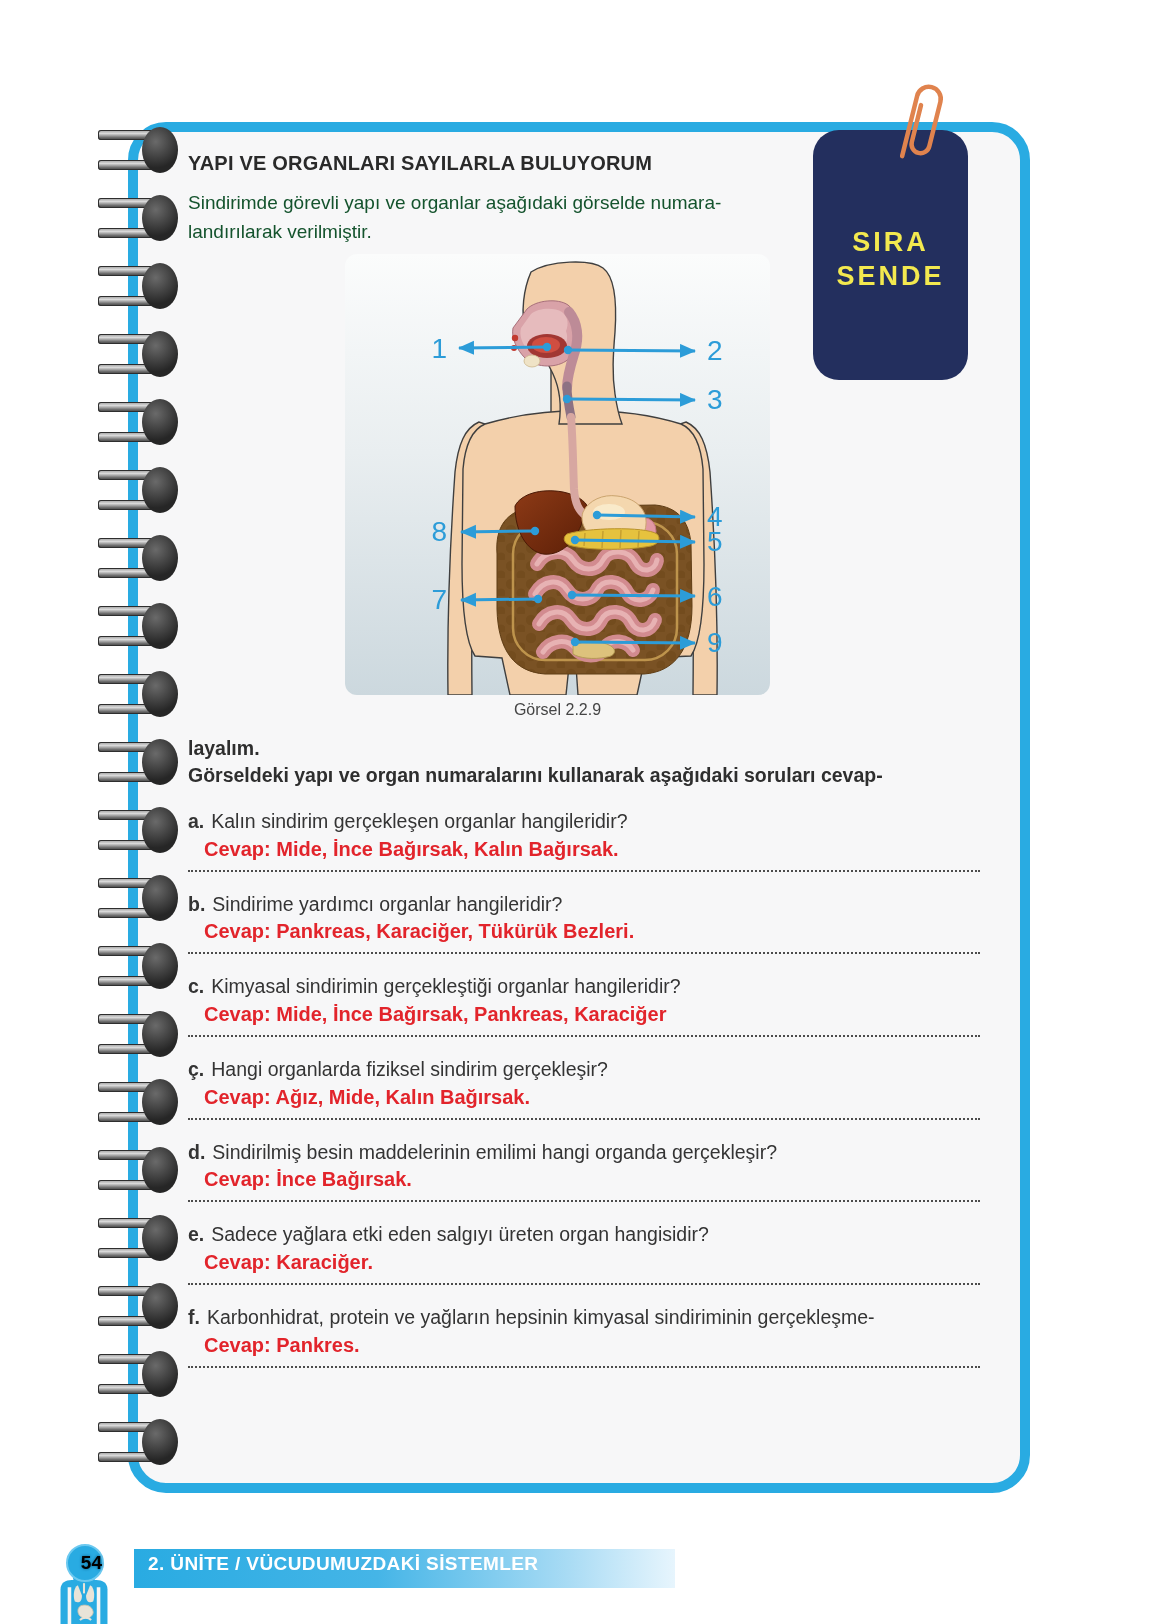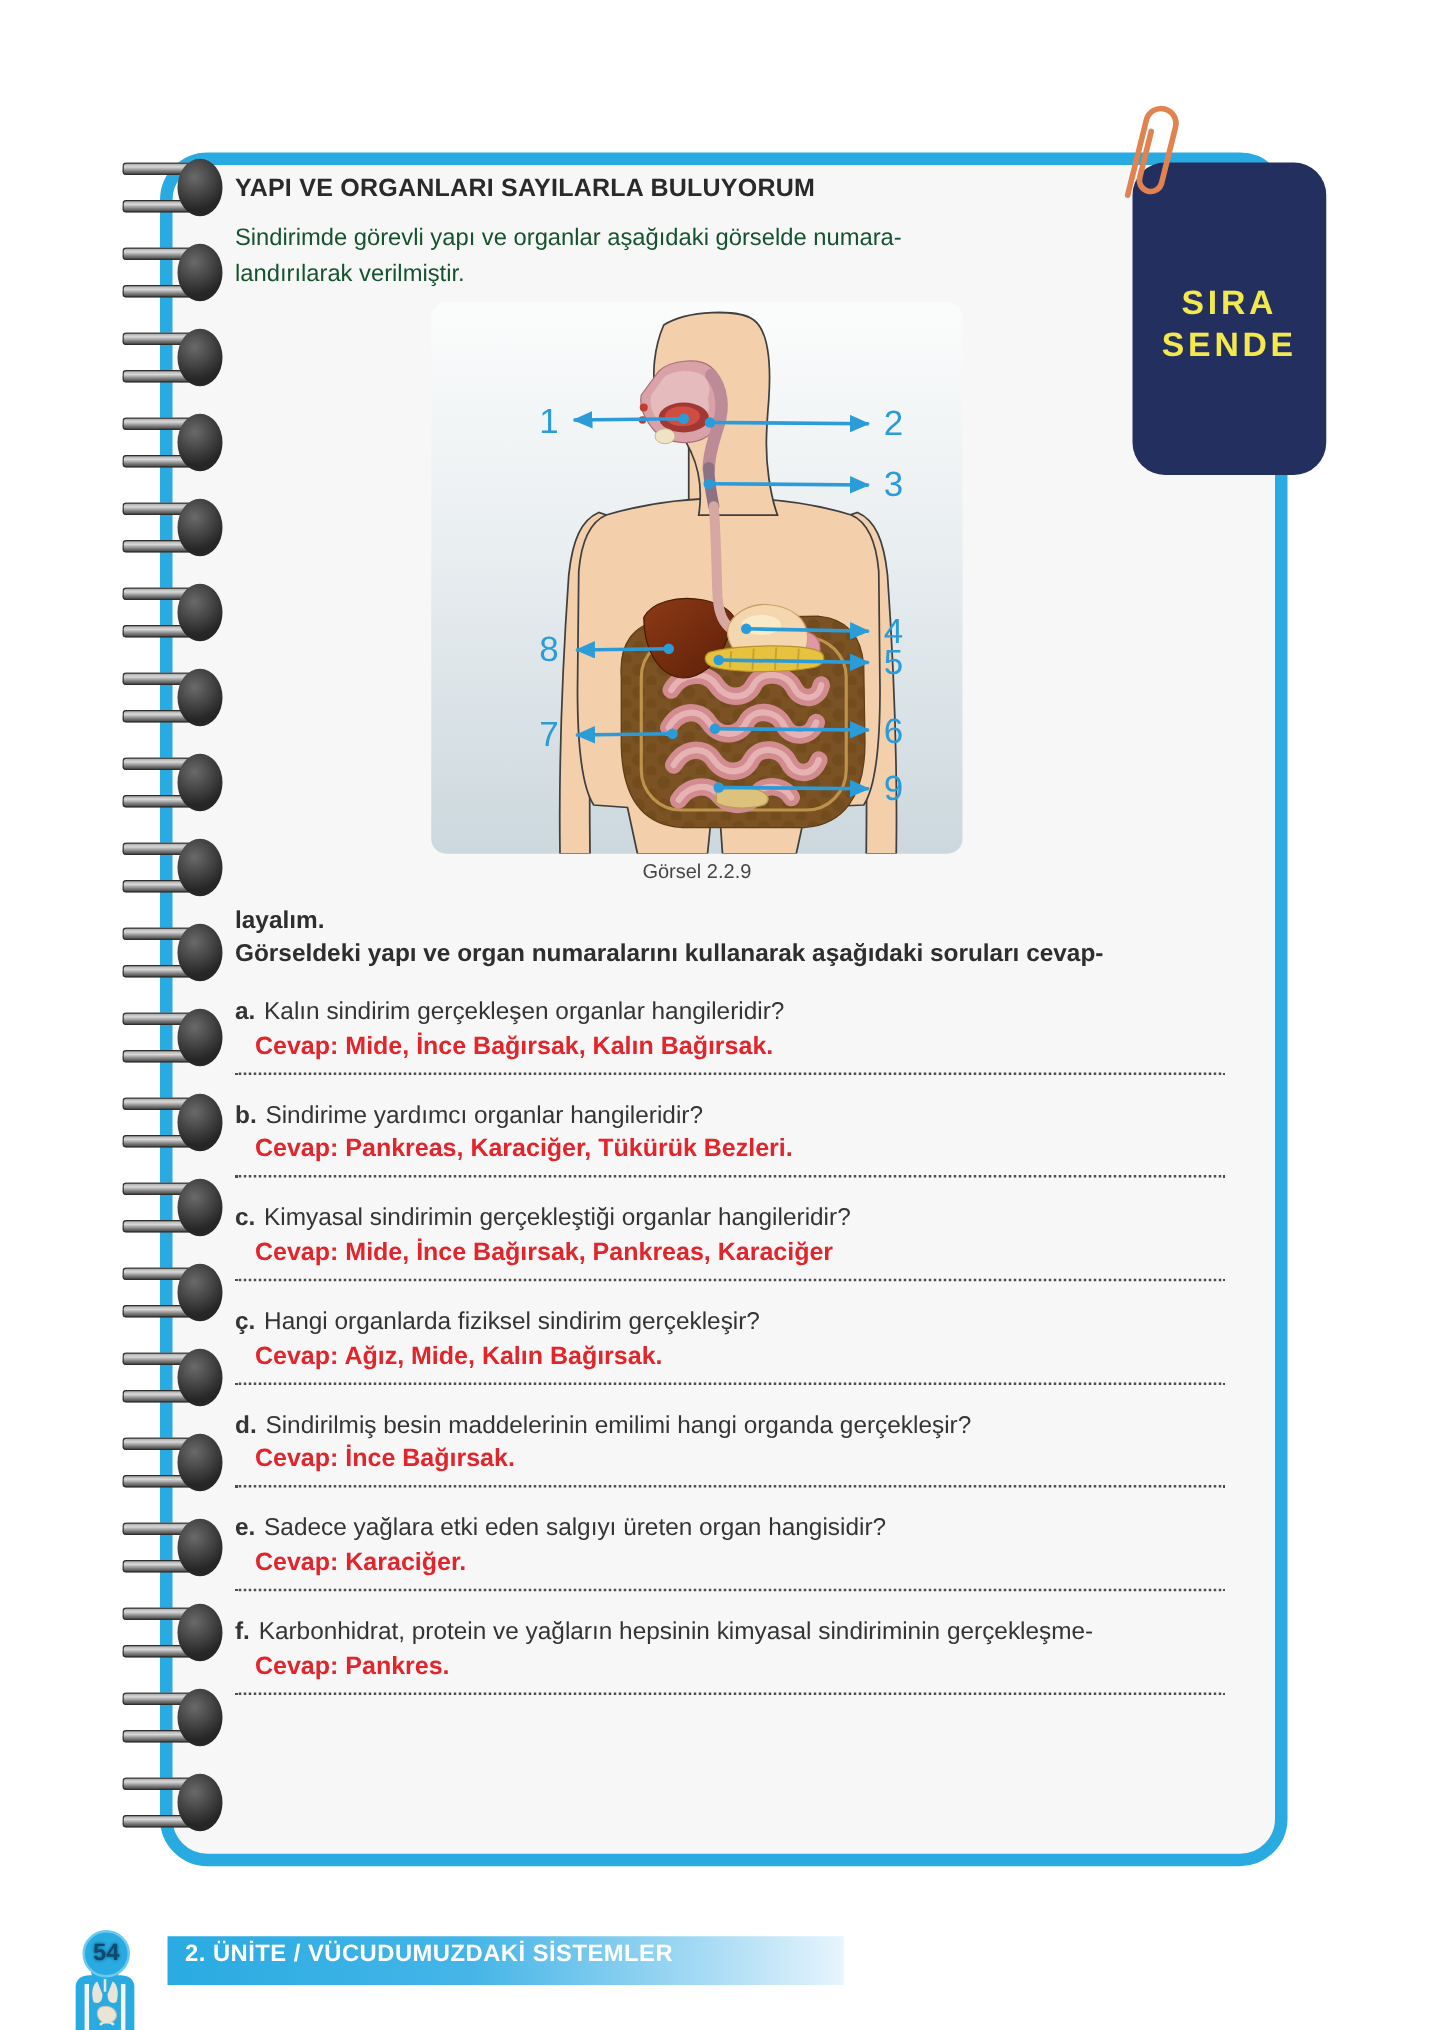--- a/index.html
+++ b/index.html
@@ -2,21 +2,21 @@
 <html><head>
 <meta charset="utf-8">
 <style>
   html,body{margin:0;padding:0;background:#ffffff;}
   .stage{position:relative;width:1151px;height:1624px;background:#ffffff;overflow:hidden;
          font-family:"Liberation Sans", sans-serif;color:#343434;}
 
   
   .page{position:absolute;left:128px;top:122px;width:902px;height:1371px;box-sizing:border-box;
         border:10px solid #29abe2;border-radius:38px;background:#f7f7f8;z-index:1;}
-  .content{padding:2px 40px 0 50px;}
+  .content{padding:14px 40px 0 50px;}
 
   .title{font-size:20px;font-weight:700;color:#2a2a2a;margin:6px 0 14px 0;letter-spacing:.2px;}
   .intro{font-size:19px;line-height:1.5;color:#14532d;margin-bottom:6px;}
 
   
   .figure{position:relative;width:425px;height:441px;margin:8px 0 0 157px;border-radius:12px;
           background:linear-gradient(180deg,#fbfcfc 0%,#e9eef0 45%,#ccd8de 100%);overflow:hidden;}
   .figure svg{position:absolute;left:0;top:0;}
   .caption{width:425px;margin:6px 0 16px 157px;text-align:center;font-size:16px;color:#454545;}
 
@@ -31,35 +31,35 @@
   
   .ring{position:absolute;left:98px;width:80px;height:46px;z-index:5;}
   .ring .bar{position:absolute;left:0;width:58px;height:10px;border-radius:3px;
              background:linear-gradient(180deg,#9a9a9a,#d9d9d9 35%,#6e6e6e 75%,#3c3c3c);
              box-shadow:inset 0 0 0 1px #2e2e2e;}
   .ring .bar.t{top:3px}.ring .bar.b{bottom:3px}
   .ring .knob{position:absolute;right:0;top:0;width:36px;height:46px;border-radius:50%;
               background:radial-gradient(circle at 38% 32%, #6a6a6a, #262626 68%);}
 
   
-  .badge{position:absolute;left:906px;top:130px;width:155px;height:250px;background:#232f5e;
+  .badge{position:absolute;left:813px;top:130px;width:155px;height:250px;background:#232f5e;
          border-radius:26px;z-index:4;text-align:center;}
   .badge .badge-text{margin-top:96px;color:#f3e94f;font-weight:700;font-size:27px;
                      letter-spacing:3px;line-height:1.25;}
   .paperclip{position:absolute;left:900px;top:82px;z-index:7;transform:rotate(14deg);}
 
   
   .unit-bar{position:absolute;left:134px;top:1549px;width:541px;height:39px;z-index:2;
             background:linear-gradient(90deg,#29abe2 0%,#45b5e7 45%,#a8dbf4 80%,#e7f5fd 100%);
             color:#ffffff;font-size:19px;font-weight:600;line-height:29px;padding-left:14px;
             box-sizing:border-box;letter-spacing:.4px;}
   .unit-icon{position:absolute;left:54px;top:1575px;z-index:2;}
   .badge54{position:absolute;left:66px;top:1544px;width:38px;height:38px;border-radius:50%;
            background:#29abe2;border:2.5px solid #6cc9f0;box-sizing:border-box;z-index:3;
-           color:#0c4a6e;font-size:19px;font-weight:700;text-align:center;line-height:33px;
+           color:#000000;font-size:19px;font-weight:700;text-align:right;line-height:33px;
            text-shadow:0 0 3px #0a5b85;}
 
   .skin{fill:#f3d0ab;stroke:#3f3f3f;stroke-width:1.4;}
   svg text.num{font-family:"Liberation Sans",sans-serif;font-size:28px;fill:#2c9cd8;}
 </style>
 </head>
 <body>
 
 <div class="stage">
 

